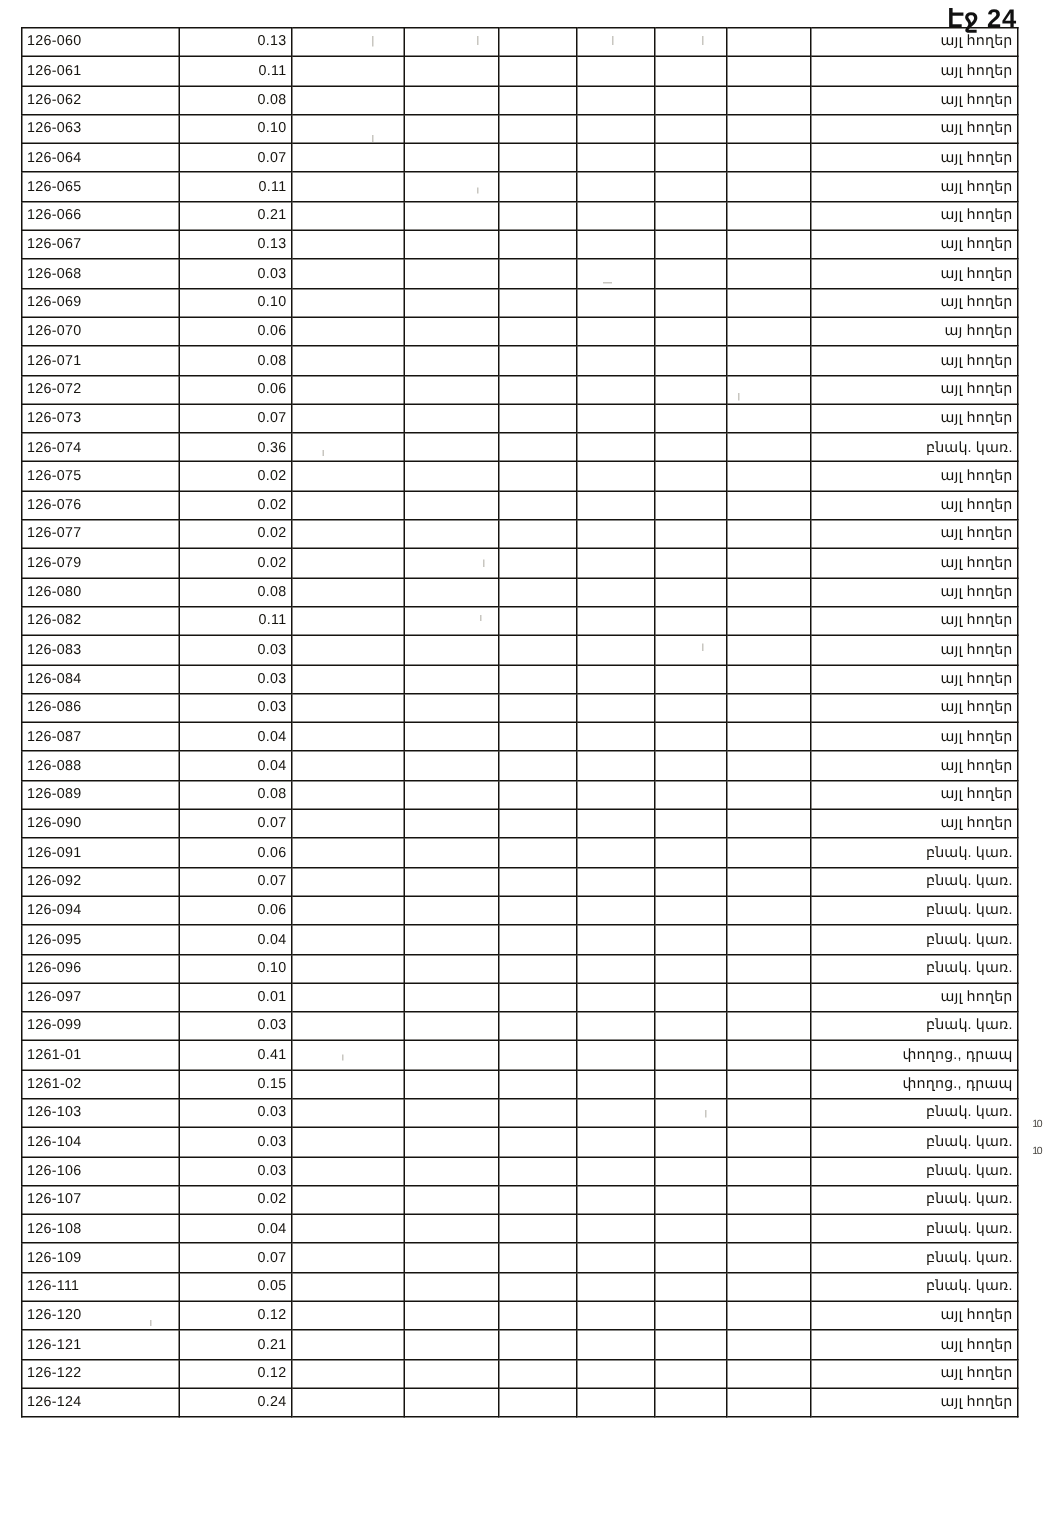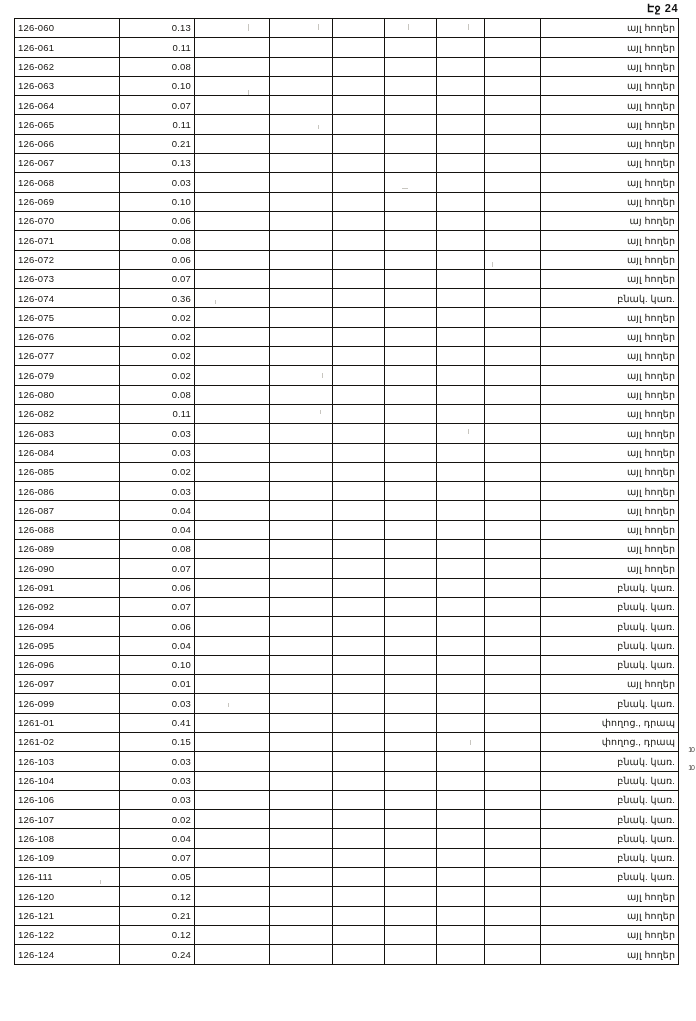--- a/index.html
+++ b/index.html
@@ -21,21 +21,21 @@
     position: absolute;
     top: 2px;
     left: 0;
     width: 696px;
     height: 16px;
   }
   .page-label {
     position: absolute;
     right: 18px;
     top: 0px;
-    font-size: 11px;
+    font-size: 17px;
     font-weight: bold;
     letter-spacing: 0.5px;
     color: #111;
     white-space: nowrap;
   }
 
   
   .sheet {
     position: absolute;
     left: 14px;
@@ -367,31 +367,20 @@
           <td class="blank"></td>
           <td class="blank"></td>
           <td class="blank"></td>
           <td class="blank"></td>
           <td class="blank"></td>
           <td class="note">այլ հողեր</td>
         </tr>
         <tr>
           <td class="code">126-084</td>
           <td class="val">0.03</td>
-          <td class="blank"></td>
-          <td class="blank"></td>
-          <td class="blank"></td>
-          <td class="blank"></td>
-          <td class="blank"></td>
-          <td class="blank"></td>
-          <td class="note">այլ հողեր</td>
-        </tr>
-        <tr>
-          <td class="code">126-085</td>
-          <td class="val">0.02</td>
           <td class="blank"></td>
           <td class="blank"></td>
           <td class="blank"></td>
           <td class="blank"></td>
           <td class="blank"></td>
           <td class="blank"></td>
           <td class="note">այլ հողեր</td>
         </tr>
         <tr>
           <td class="code">126-086</td>

